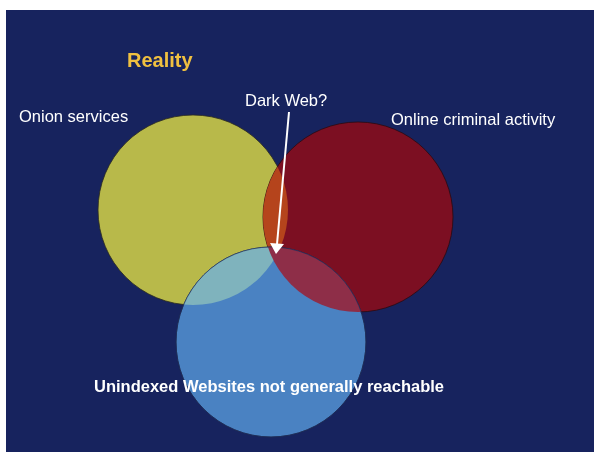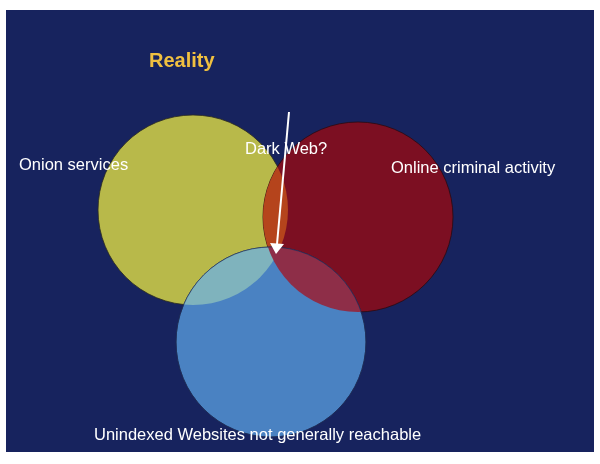--- a/index.html
+++ b/index.html
@@ -1,20 +1,20 @@
 <!DOCTYPE html>
 <html><head>
   <meta charset="utf-8">
   <style>
     html, body { margin: 0; padding: 0; background: #ffffff; }
     body { width: 600px; height: 464px; position: relative; overflow: hidden; font-family: "Liberation Sans", sans-serif; }
     .slide { position: absolute; left: 6px; top: 10px; width: 588px; height: 442px; background: #17235e; }
     svg.venn { position: absolute; left: 0; top: 0; }
-    .label { position: absolute; color: #ffffff; font-size: 16.5px; white-space: nowrap; font-family: "Liberation Sans", sans-serif; margin-top: 48px; }
-    .title { position: absolute; color: #f0c040; font-weight: bold; font-size: 20px; font-family: "Liberation Sans", sans-serif; margin-left: 22px; }
+    .label { position: absolute; color: #ffffff; font-size: 16.5px; white-space: nowrap; font-family: "Liberation Sans", sans-serif; }
+    .title { position: absolute; color: #f0c040; font-weight: bold; font-size: 20px; font-family: "Liberation Sans", sans-serif; }
   </style>
 </head>
 <body>
 
 <div class="slide"></div>
 
 <svg class="venn" width="600" height="464" viewBox="0 0 600 464">
   <defs>
     <clipPath id="clipYellow">
         <circle cx="193" cy="210" r="95"></circle>
@@ -39,13 +39,13 @@
   <circle cx="271" cy="342" r="95" fill="none" stroke="#1e2a55" stroke-width="0.6"></circle>
 
   <line x1="289" y1="112" x2="277" y2="244" stroke="#ffffff" stroke-width="2"></line>
   <polygon points="270,243 284,244 276,254" fill="#ffffff"></polygon>
 </svg>
 
 <div class="title" style="left:127px; top:49px;">Reality</div>
 <div class="label" style="left:19px; top:107px;">Onion services</div>
 <div class="label" style="left:245px; top:91px;">Dark Web?</div>
 <div class="label" style="left:391px; top:110px;">Online criminal activity</div>
-<div class="label" style="left:94px; top:377px;">Unindexed Websites not generally reachable</div>
+<div class="label" style="left:94px; top:377px;font-weight:bold;">Unindexed Websites not generally reachable</div>
 
 </body></html>

